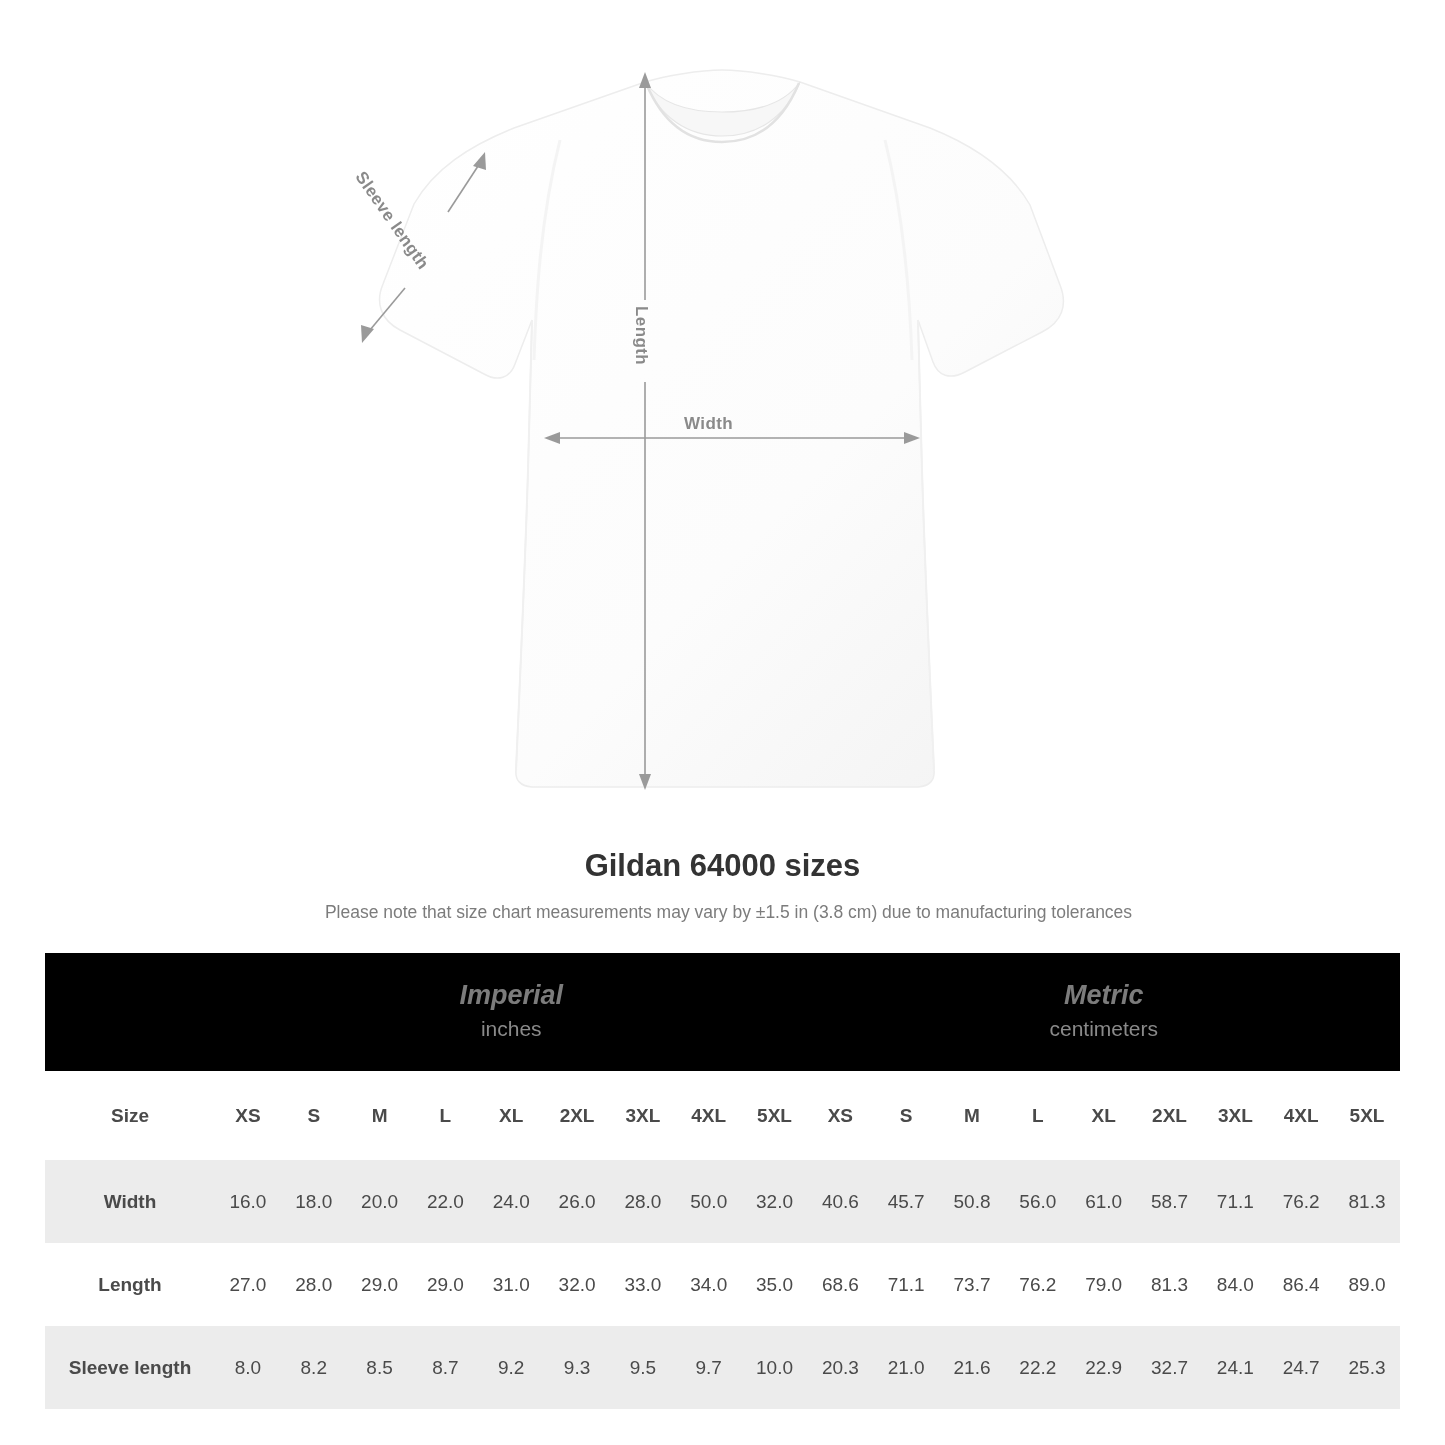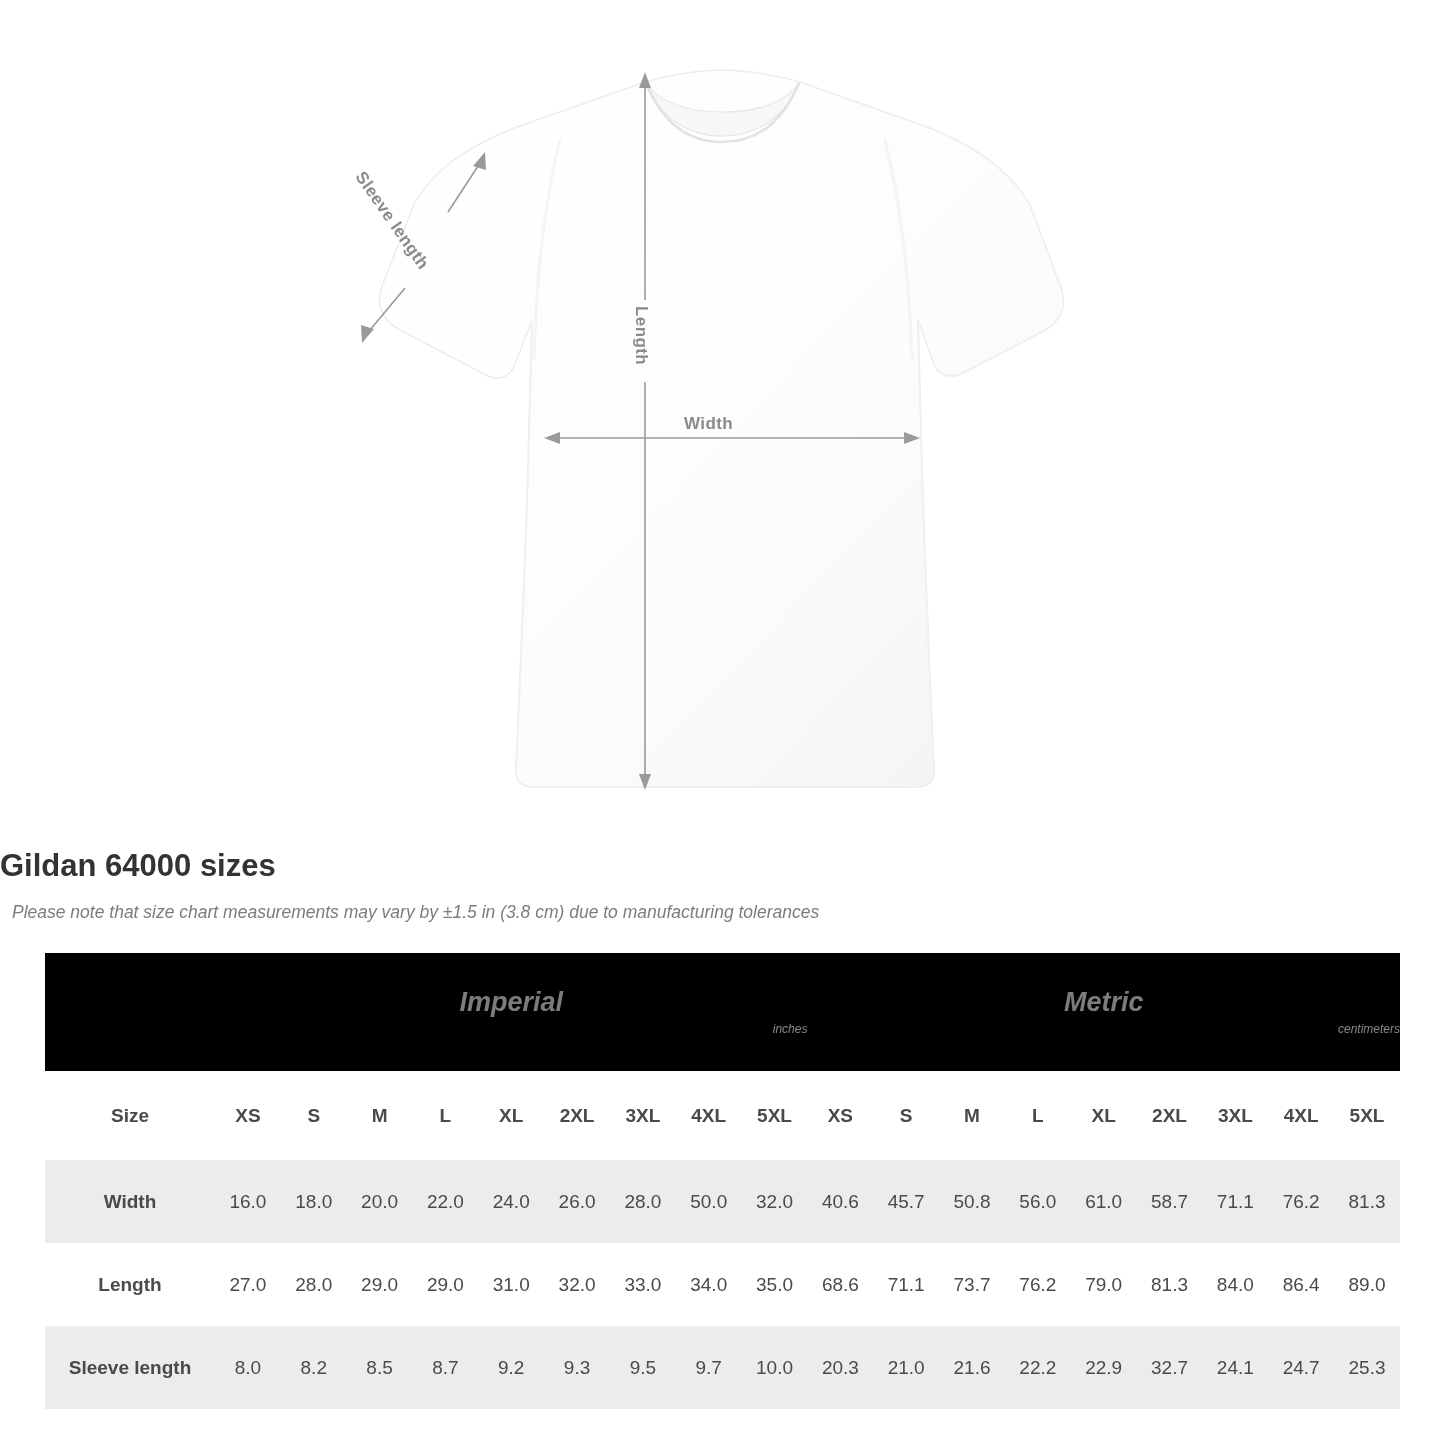--- a/index.html
+++ b/index.html
@@ -51,31 +51,31 @@
   }
   .dim-label.sleeve-label {
     left: 367px;
     top: 168px;
     transform: rotate(55deg);
     transform-origin: left top;
   }
 
   
   .title-block {
+    text-align: center;
     margin-top: 18px;
   }
   .chart-title {
     font-size: 31px;
     font-weight: bold;
     color: #333333;
     margin: 0;
   }
   .chart-note {
     font-size: 17.5px;
-    font-style: italic;
     color: #7c7c7c;
     margin: 18px 0 0 12px;
   }
 
   
   .table-wrap {
     margin: 30px 45px 0 45px;
     width: 1355px;
   }
   table.size-table {
@@ -97,25 +97,23 @@
     background: #000000;
   }
   .unit-name {
     font-size: 27px;
     font-weight: bold;
     font-style: italic;
     color: #7c7c7c;
     line-height: 1.25;
   }
   .unit-sub {
-    font-size: 12px;
-    font-style: italic;
+    font-size: 21px;
     color: #8a8a8a;
     line-height: 1.5;
-    text-align: right;
   }
   .head-row td {
     height: 89px;
     background: #ffffff;
     font-weight: bold;
     font-size: 20px;
     color: #3d3d3d;
   }
   .data-row td {
     height: 83px;

